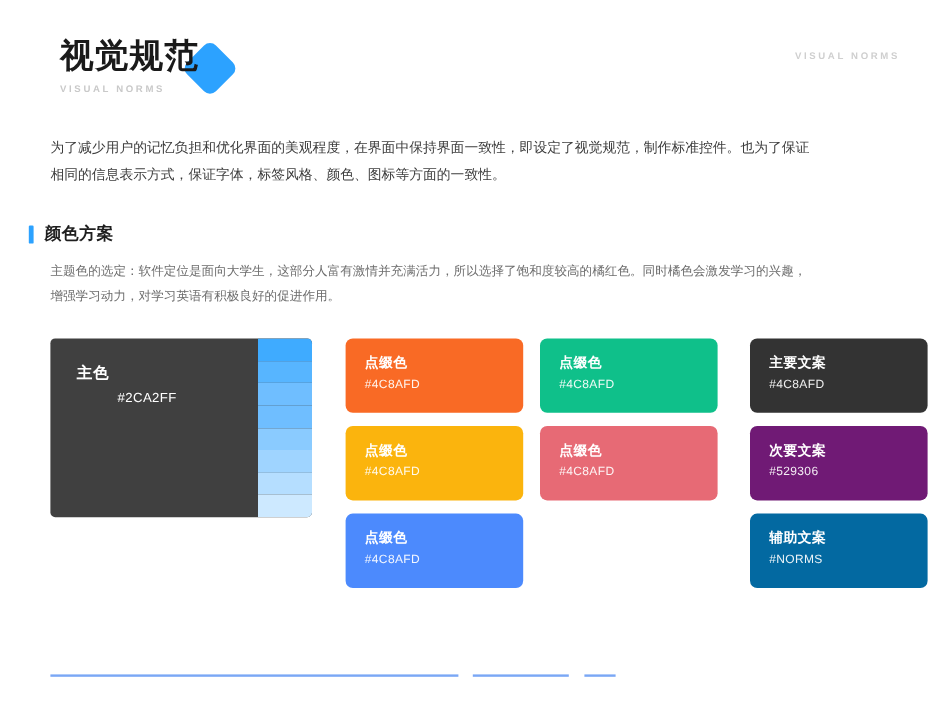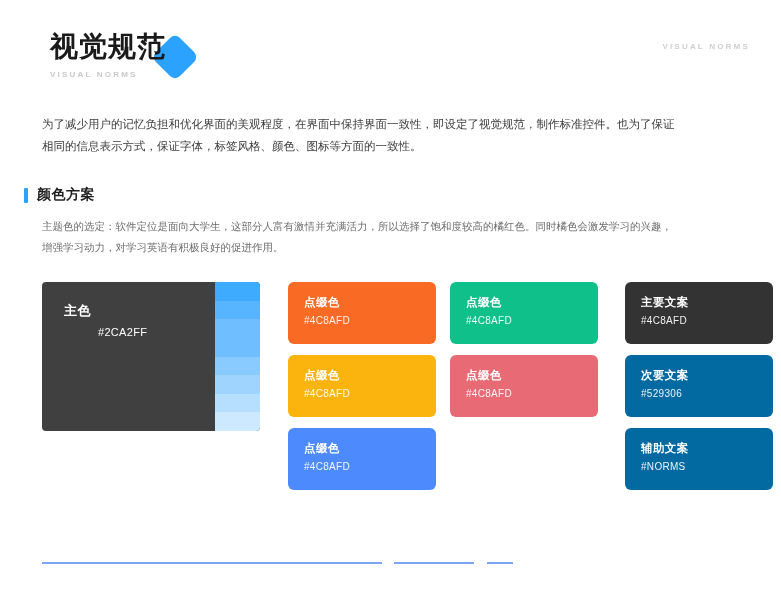--- a/index.html
+++ b/index.html
@@ -278,21 +278,21 @@
         <div class="sw-hex">#4C8AFD</div>
       </div>
       <div class="swatch col-a row-2" style="background: rgb(251, 180, 13);">
         <div class="sw-label">点缀色</div>
         <div class="sw-hex">#4C8AFD</div>
       </div>
       <div class="swatch col-b row-2" style="background: rgb(231, 106, 117);">
         <div class="sw-label">点缀色</div>
         <div class="sw-hex">#4C8AFD</div>
       </div>
-      <div class="swatch col-c row-2" style="background: #0369a1;">
+      <div class="swatch col-c row-2" style="background: #701a75;">
         <div class="sw-label">次要文案</div>
         <div class="sw-hex">#529306</div>
       </div>
       <div class="swatch col-a row-3" style="background: rgb(76, 138, 253);">
         <div class="sw-label">点缀色</div>
         <div class="sw-hex">#4C8AFD</div>
       </div>
       <div class="swatch col-c row-3" style="background: #0369a1;">
         <div class="sw-label">辅助文案</div>
         <div class="sw-hex">#NORMS</div>

